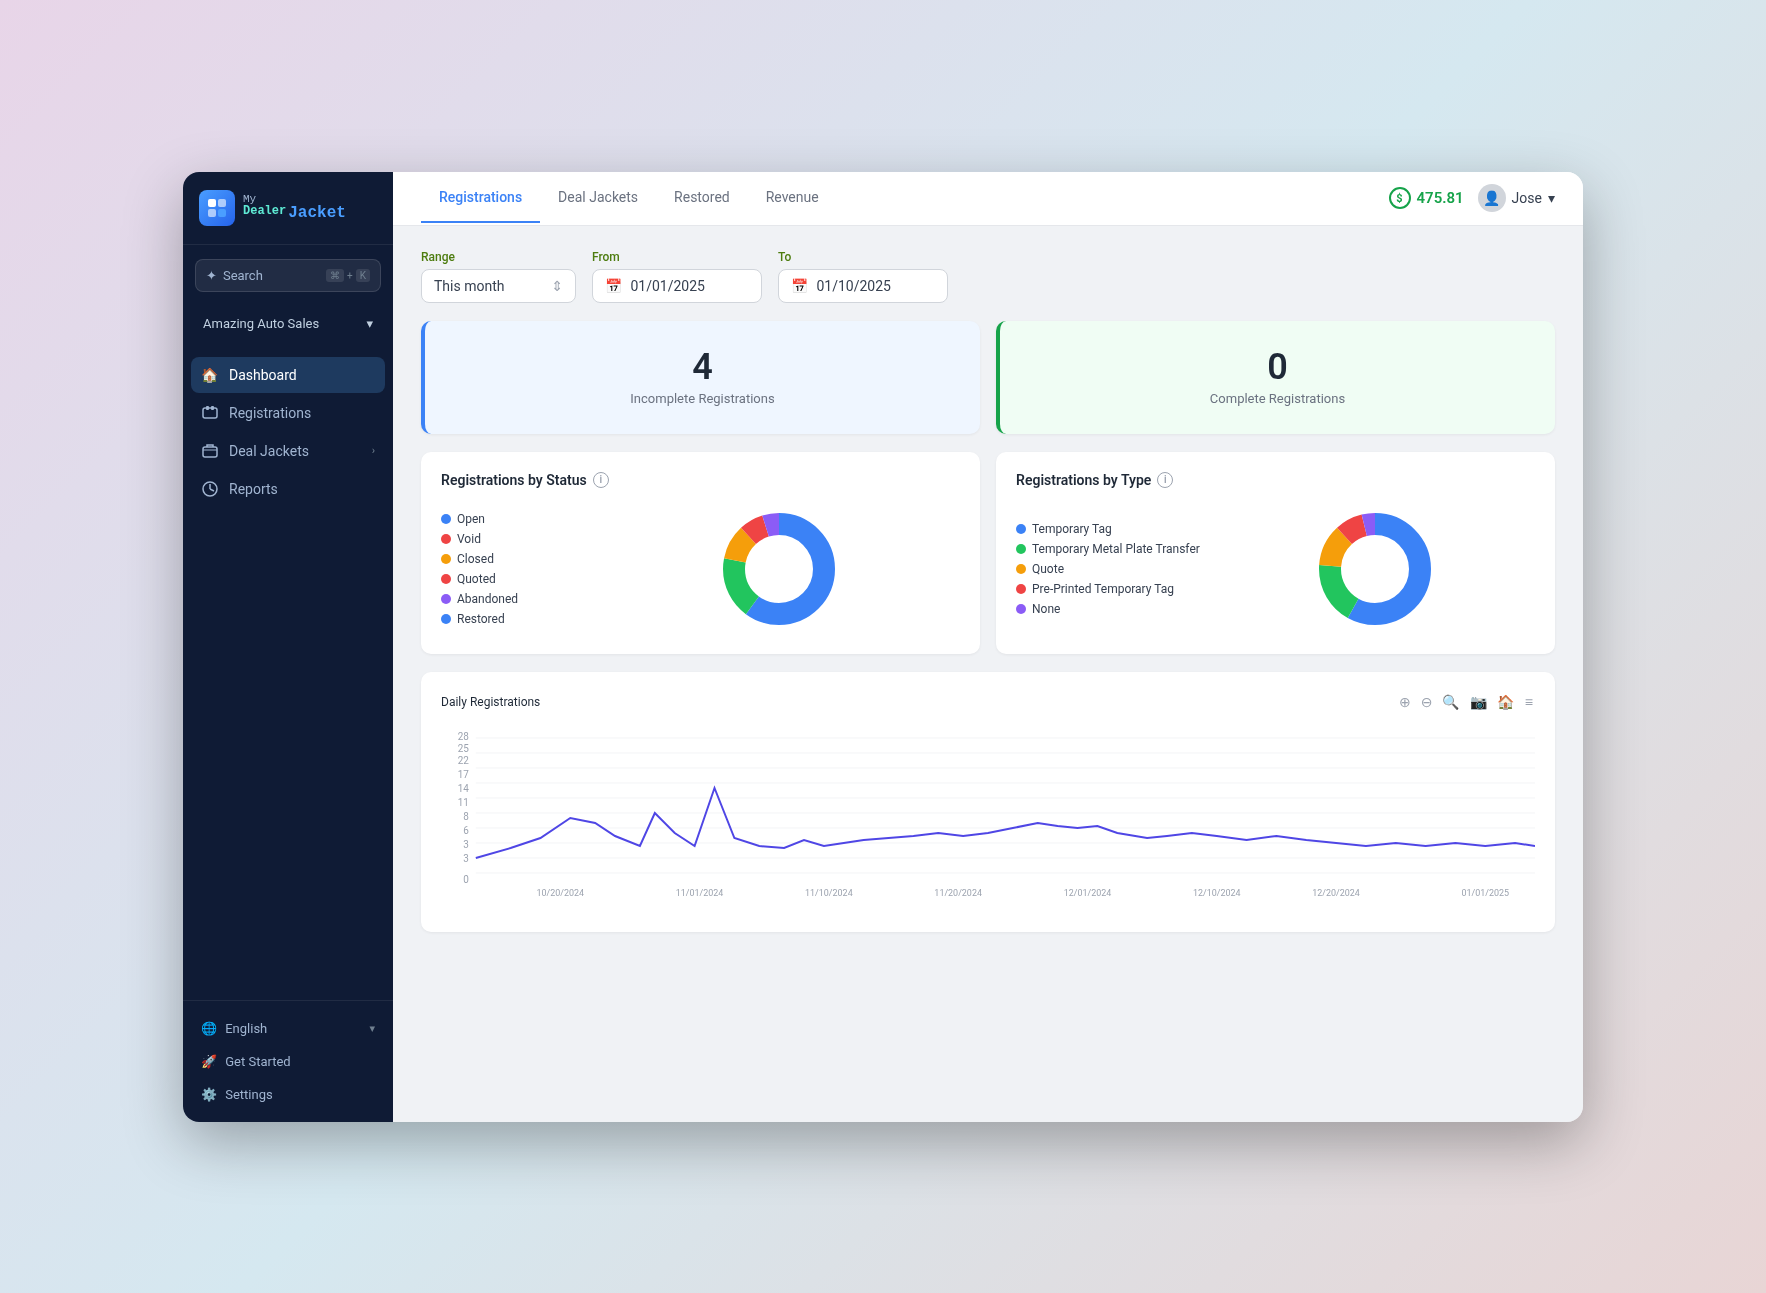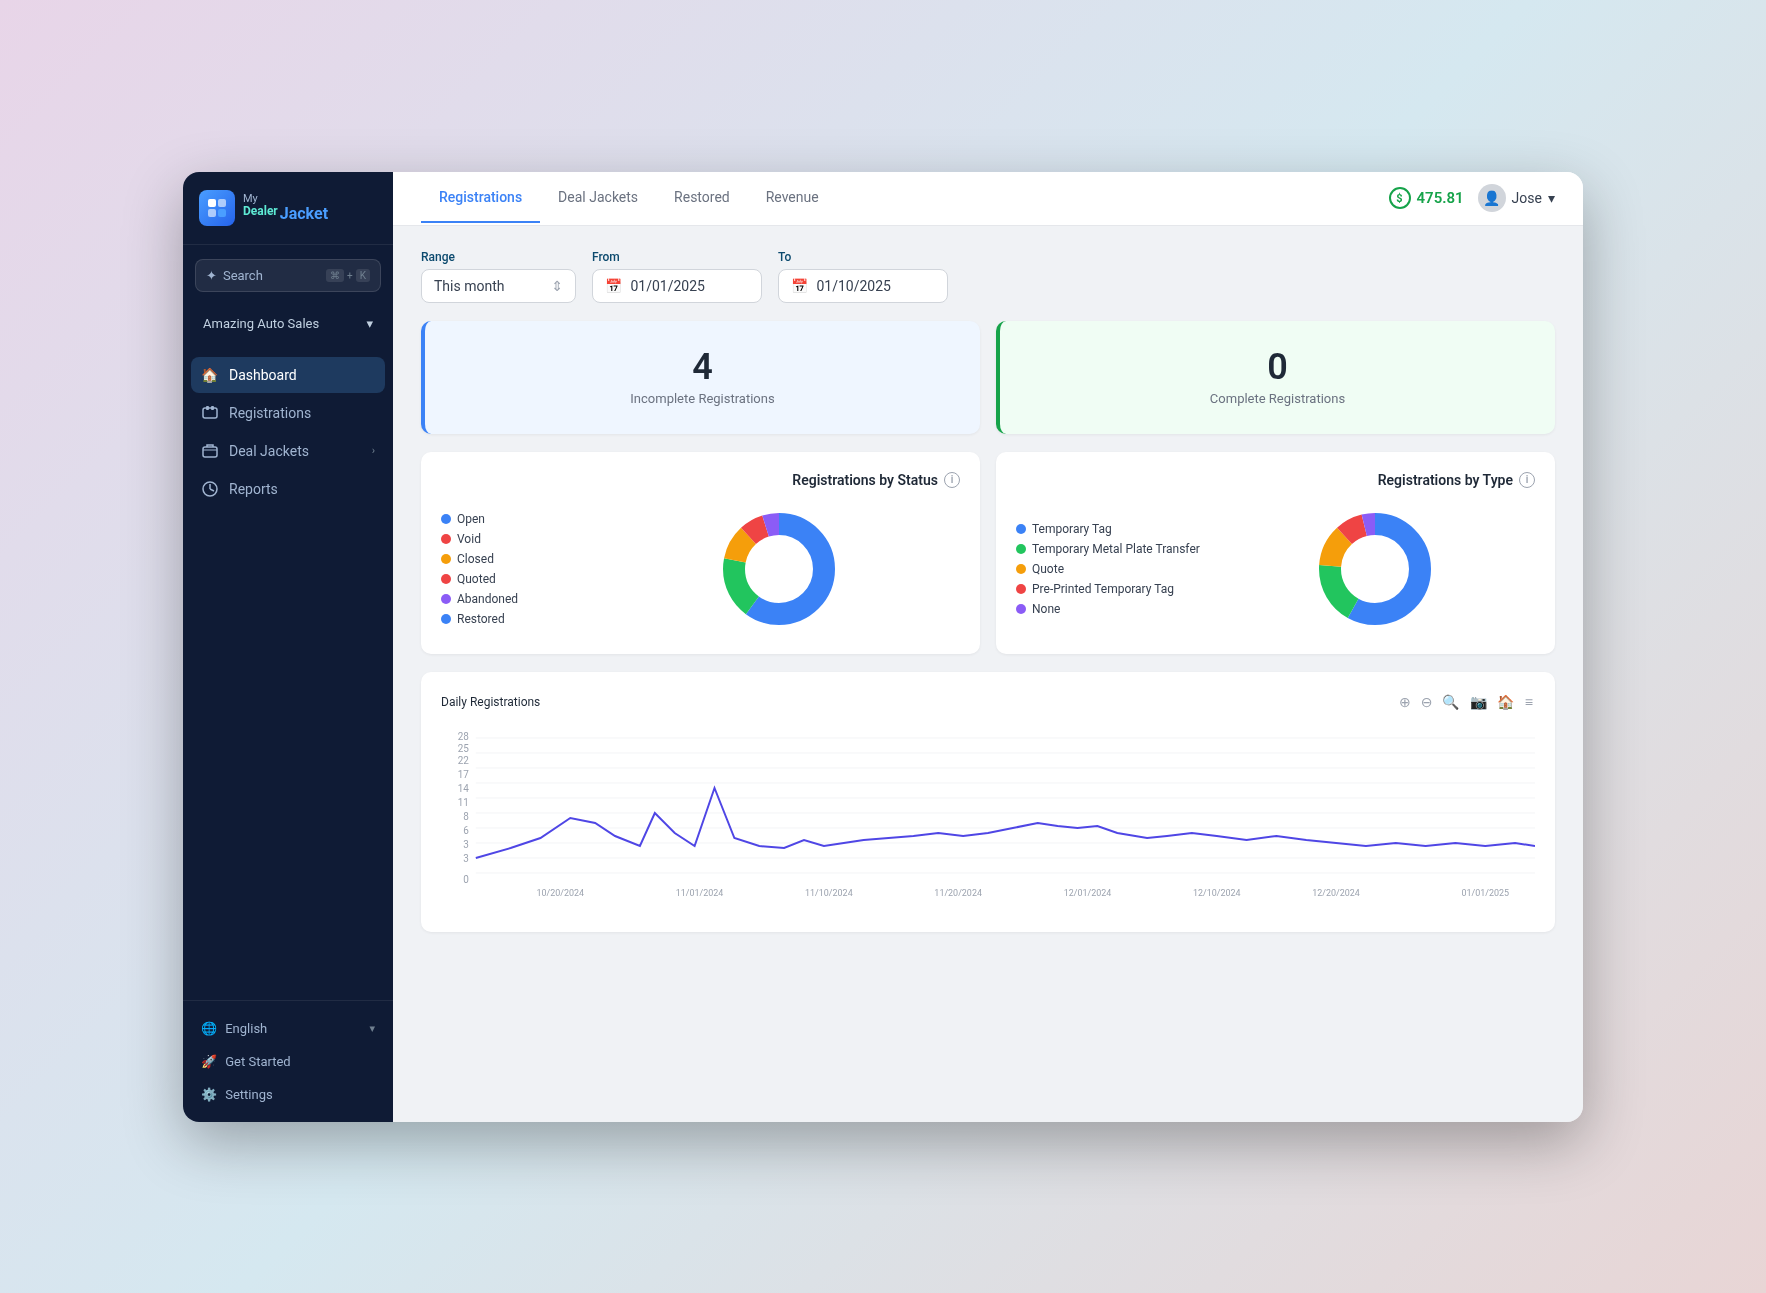--- a/index.html
+++ b/index.html
@@ -29,20 +29,21 @@
       flex-direction: column;
       padding: 0;
       color: #fff;
     }
     .sidebar-logo {
       padding: 18px 16px;
       display: flex;
       align-items: center;
       gap: 8px;
       border-bottom: 1px solid rgba(255,255,255,0.08);
+      font-family: Liberation Mono, monospace;
     }
     .logo-icon {
       width: 36px;
       height: 36px;
       background: linear-gradient(135deg, #4a9eff, #2563eb);
       border-radius: 8px;
       display: flex;
       align-items: center;
       justify-content: center;
       font-size: 16px;
@@ -236,21 +237,21 @@
       align-items: flex-end;
       gap: 16px;
     }
     .filter-group {
       display: flex;
       flex-direction: column;
       gap: 5px;
     }
     .filter-label {
       font-size: 12px;
-      color: #0c4a6e;
+      color: #4d7c0f;
       font-weight: 500;
     }
     .filter-select {
       display: flex;
       align-items: center;
       justify-content: space-between;
       padding: 8px 12px;
       border: 1px solid #d1d5db;
       border-radius: 8px;
       background: #fff;
@@ -324,21 +325,20 @@
       box-shadow: 0 1px 3px rgba(0,0,0,0.06);
     }
     .chart-card-title {
       display: flex;
       align-items: center;
       gap: 6px;
       font-size: 14px;
       font-weight: 600;
       color: #1f2937;
       margin-bottom: 16px;
-      justify-content: flex-end;
     }
     .info-icon {
       width: 16px;
       height: 16px;
       border: 1.5px solid #9ca3af;
       border-radius: 50%;
       display: flex;
       align-items: center;
       justify-content: center;
       font-size: 10px;

